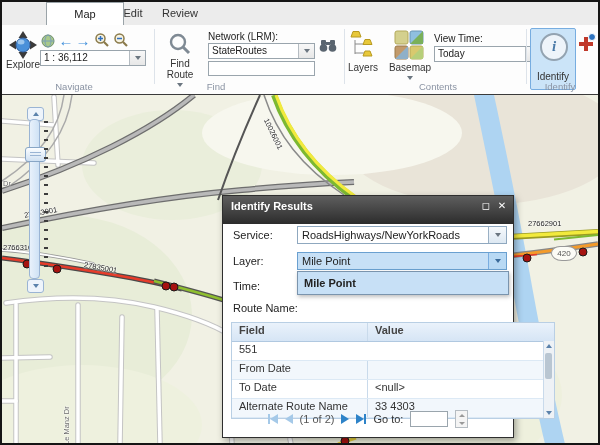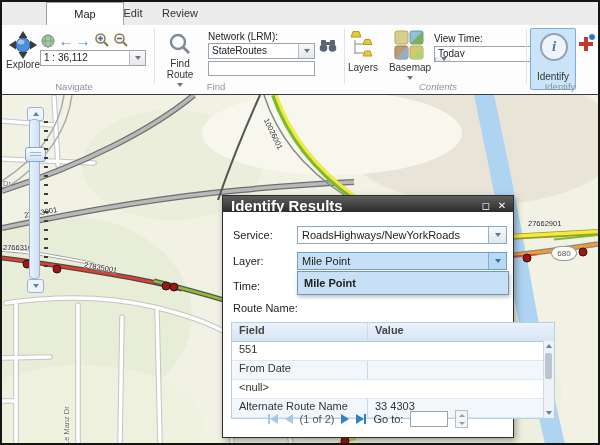--- a/index.html
+++ b/index.html
@@ -27,21 +27,21 @@
   
   .slider-rail{position:absolute;left:27px;top:24px;width:9px;height:158px;background:linear-gradient(90deg,#e8f1fb,#cfe2f5);border:1px solid #9ab4d4;border-radius:4px;}
   .slider-btn{position:absolute;left:25px;width:15px;height:12px;background:#eef4fb;border:1px solid #9ab4d4;border-radius:3px;display:flex;align-items:center;justify-content:center;}
   .slider-handle{position:absolute;left:23px;top:52px;width:19px;height:13px;background:linear-gradient(#fbfdff,#cfe0f2);border:1px solid #88a6c6;border-radius:3px;}
   .slider-handle::after{content:"";position:absolute;left:4px;right:4px;top:4px;height:1px;background:#9ab4d4;box-shadow:0 3px 0 #9ab4d4;}
   .ticks{position:absolute;left:42px;top:26px;width:4px;height:150px;background:repeating-linear-gradient(to bottom,#3c3c3c 0 2px,transparent 2px 9px);}
   .tri-up-s{width:0;height:0;border-left:3.5px solid transparent;border-right:3.5px solid transparent;border-bottom:4.5px solid #5b82ab;}
   .tri-dn-s{width:0;height:0;border-left:3.5px solid transparent;border-right:3.5px solid transparent;border-top:4.5px solid #5b82ab;}
   
   .dialog{position:absolute;left:220px;top:100px;width:292px;height:243px;background:#fff;border:1px solid #2e2e2e;box-shadow:2px 3px 7px rgba(0,0,0,.35);box-sizing:border-box;}
-  .dtitle{position:absolute;left:0;top:0;right:0;height:16px;background:linear-gradient(#5e5e5e,#2c2c2c);color:#fff;font-size:15px;font-weight:bold;line-height:20px;padding-left:8px;box-sizing:border-box;}
+  .dtitle{position:absolute;left:0;top:0;right:0;height:28px;background:linear-gradient(#5e5e5e,#2c2c2c);color:#fff;font-size:11px;font-weight:bold;line-height:20px;padding-left:8px;box-sizing:border-box;}
   .dbtn{position:absolute;top:3px;width:14px;height:14px;color:#fff;font-size:10px;line-height:14px;text-align:center;}
   .dlabel{position:absolute;font-size:11px;color:#222;}
   .dcombo{position:absolute;left:74px;width:210px;height:18px;display:flex;box-sizing:border-box;border:1px solid #8fa8bf;background:#fff;}
   .dcombo .cval{flex:1;font-size:11px;line-height:16px;padding:0 4px;white-space:nowrap;overflow:hidden;color:#222;}
   .dcombo .carrow{width:17px;border-left:1px solid #9ab0c4;background:linear-gradient(#f6f9fc,#dde8f2);display:flex;align-items:center;justify-content:center;}
   .ddlist{position:absolute;left:74px;top:59px;width:210px;background:#fff;border:1px solid #7a94ad;box-shadow:1px 2px 4px rgba(0,0,0,.25);z-index:5;}
   .dditem{height:22px;line-height:22px;font-size:11px;padding-left:6px;color:#222;}
   .dditem.sel{background:#c7e0f6;font-weight:bold;}
   .dtable{position:absolute;left:8px;top:112px;width:324px;border:1px solid #b9cfe4;box-sizing:border-box;background:#fff;}
   .thead{display:flex;height:18px;background:linear-gradient(#eaf2fb,#d6e5f5);border-bottom:1px solid #b0c8e0;font-size:11px;font-weight:bold;color:#444;}
@@ -179,27 +179,27 @@
         <rect x="16" y="16" width="13" height="13" rx="2" fill="#d8c96e" stroke="#b3a95a"></rect>
         <polygon points="16,29 29,16 29,29" fill="#b7cf7a"></polygon>
       </svg>
     </div>
     <div class="iconlabel" style="left:408px;top:37px;">Basemap</div>
     <div class="minibtn" style="left:401px;top:49px;width:14px;height:8px;">
         <div class="tri-dn"></div>
       </div>
 
     <div class="dlabel" style="left:432px;top:8px;font-size:10px;color:#222;position:absolute;">View Time:</div>
-    <div class="combo" style="left:432px;top:21px;width:108px;flex-direction:column;">
+    <div class="combo" style="left:432px;top:21px;width:108px;">
       <div class="cval">Today</div>
       <div class="carrow">
           <div class="tri-dn"></div>
         </div>
     </div>
-    <div class="grouplabel" style="left:436px;font-style:italic;">Contents</div>
+    <div class="grouplabel" style="left:436px;">Contents</div>
     <div class="gsep" style="left:524px;"></div>
 
     <div class="identify-btn">
       <div class="circle-i">i</div>
       <div class="iconlabel" style="left:22px;top:42px;">Identify</div>
     </div>
     <div class="minibtn" style="left:574px;top:8px;width:20px;height:20px;">
       <svg width="20" height="20" viewBox="0 0 20 20">
         <rect x="8" y="4" width="4" height="14" fill="#c0392b"></rect>
         <rect x="3" y="9" width="14" height="4" fill="#c0392b"></rect>
@@ -293,21 +293,21 @@
       </g>
     </svg>
 
     <span class="maplabel" style="left:22px;top:113px;transform:rotate(-10deg);">27663001</span>
     <span class="maplabel" style="left:1px;top:148px;">27663101</span>
     <span class="maplabel" style="left:82px;top:168px;transform:rotate(10deg);">27835001</span>
     <span class="maplabel" style="left:268px;top:22px;transform:rotate(64deg);transform-origin:left top;">10026001</span>
     <span class="maplabel" style="left:526px;top:124px;">27662901</span>
     <span class="maplabel" style="left:60px;top:350px;transform:rotate(-90deg);transform-origin:left top;color:#6b6b6b;">Le Manz Dr</span>
     <span class="maplabel" style="left:1px;top:84px;color:#6b6b6b;">Dr</span>
-    <div class="shield">680</div>
+    <div class="shield">420</div>
 
     <div class="slider-btn" style="top:12px;">
         <div class="tri-up-s"></div>
       </div>
     <div class="slider-rail"></div>
     <div class="slider-handle"></div>
     <div class="ticks"></div>
     <div class="slider-btn" style="top:184px;">
         <div class="tri-dn-s"></div>
       </div>
@@ -345,20 +345,21 @@
           <div class="c1">Field</div>
           <div class="c2">Value</div>
         </div>
         <div class="trow">
           <div class="c2">551</div>
         </div>
         <div class="trow alt">
           <div class="c1">From Date</div>
         </div>
         <div class="trow">
+          <div class="c1">To Date</div>
           <div class="c2">&lt;null&gt;</div>
         </div>
         <div class="trow alt">
           <div class="c1">Alternate Route Name</div>
           <div class="c2">33 4303</div>
         </div>
         <div class="vscroll">
           <div style="position:absolute;left:2px;top:3px;" class="tri-up-s"></div>
           <div class="vthumb"></div>
           <div style="position:absolute;left:2px;bottom:3px;" class="tri-dn-s"></div>

